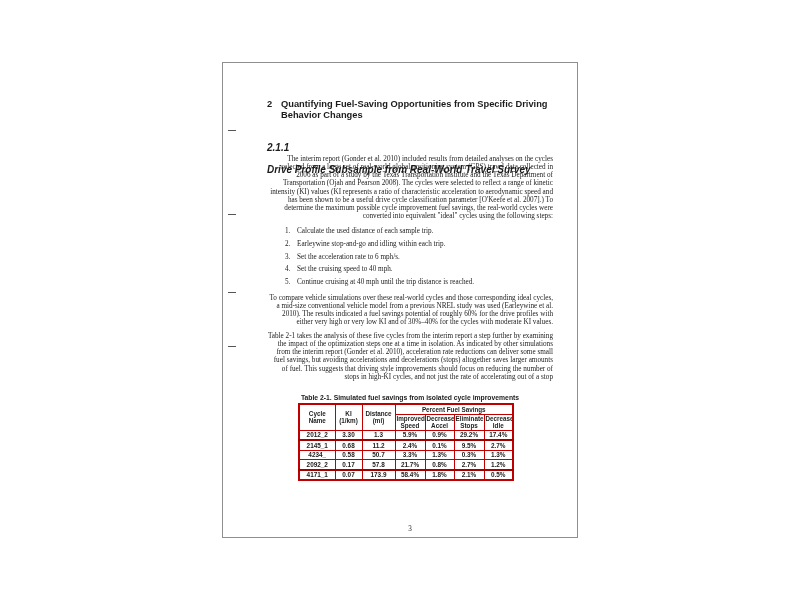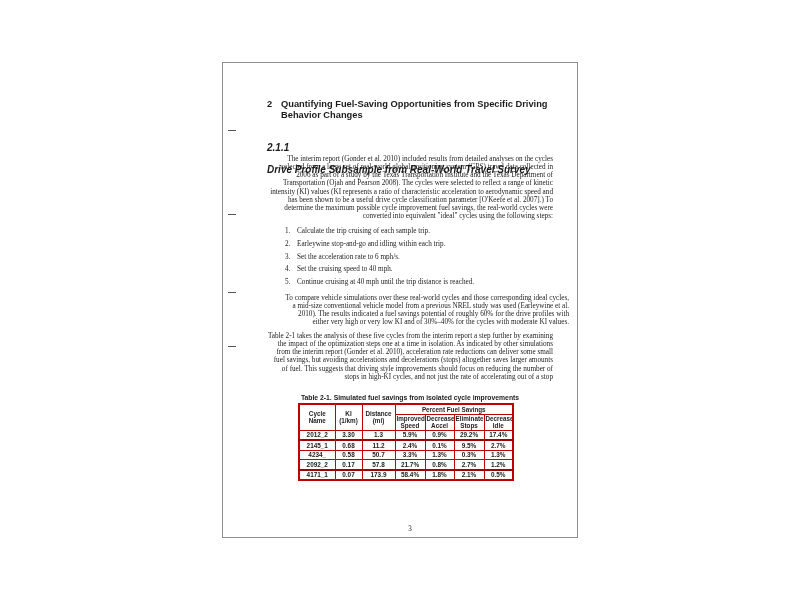--- a/index.html
+++ b/index.html
@@ -28,21 +28,21 @@
   .h-sec .h-num { width:22px; flex:0 0 22px; }
 
   .h-subsec {
     top:81px; font-family:"Liberation Sans", sans-serif; font-weight:bold; font-style:italic;
     font-size:10px; line-height:8px; display:flex;flex-direction:column;
   }
   .h-subsec .h-num { width:22px; flex:0 0 22px; }
 
   .para { font-size:7.2px; line-height:8.15px; text-align:right; }
   .para-1 { top:92px; }
-  .para-2 { top:231px;margin-left:16px; }
+  .para-2 { top:231px; }
   .para-3 { top:269px; }
   .para-4 { top:417px; }
 
   .steps { top:164px; }
   .step { display:flex; margin-bottom:4.8px; font-size:7.2px; line-height:8px; }
   .step-num { flex:0 0 12px; margin-left:18px; }
 
   .tbl-caption {
     top:331px; text-align:center; font-family:"Liberation Sans", sans-serif;
     font-weight:bold; font-size:6.8px; line-height:8px;
@@ -88,21 +88,21 @@
   <div class="content-block h-subsec">
     <span class="h-num">2.1.1</span>
     <span>Drive Profile Subsample from Real-World Travel Survey</span>
   </div>
 
   <div class="content-block para para-1">The interim report (Gonder et al. 2010) included results from detailed analyses on the cycles selected from a large set of real-world global positioning system (GPS) travel data collected in 2006 as part of a study by the Texas Transportation Institute and the Texas Department of Transportation (Ojah and Pearson 2008). The cycles were selected to reflect a range of kinetic intensity (KI) values (KI represents a ratio of characteristic acceleration to aerodynamic speed and has been shown to be a useful drive cycle classification parameter [O'Keefe et al. 2007].) To determine the maximum possible cycle improvement fuel savings, the real-world cycles were converted into equivalent "ideal" cycles using the following steps:</div>
 
   <div class="content-block steps">
     <div class="step">
       <span class="step-num">1.</span>
-      <span>Calculate the trip cruising of each sample trip.</span>
+      <span>Calculate the used distance of each sample trip.</span>
     </div>
     <div class="step">
       <span class="step-num">2.</span>
       <span>Earleywine stop-and-go and idling within each trip.</span>
     </div>
     <div class="step">
       <span class="step-num">3.</span>
       <span>Set the acceleration rate to 6 mph/s.</span>
     </div>
     <div class="step">

